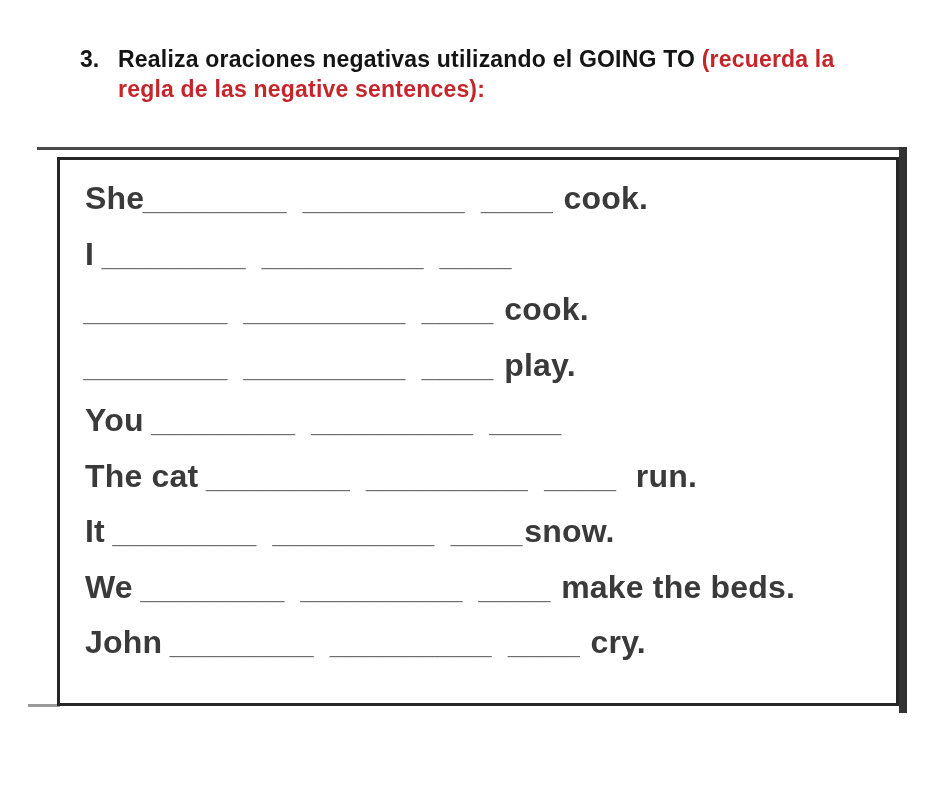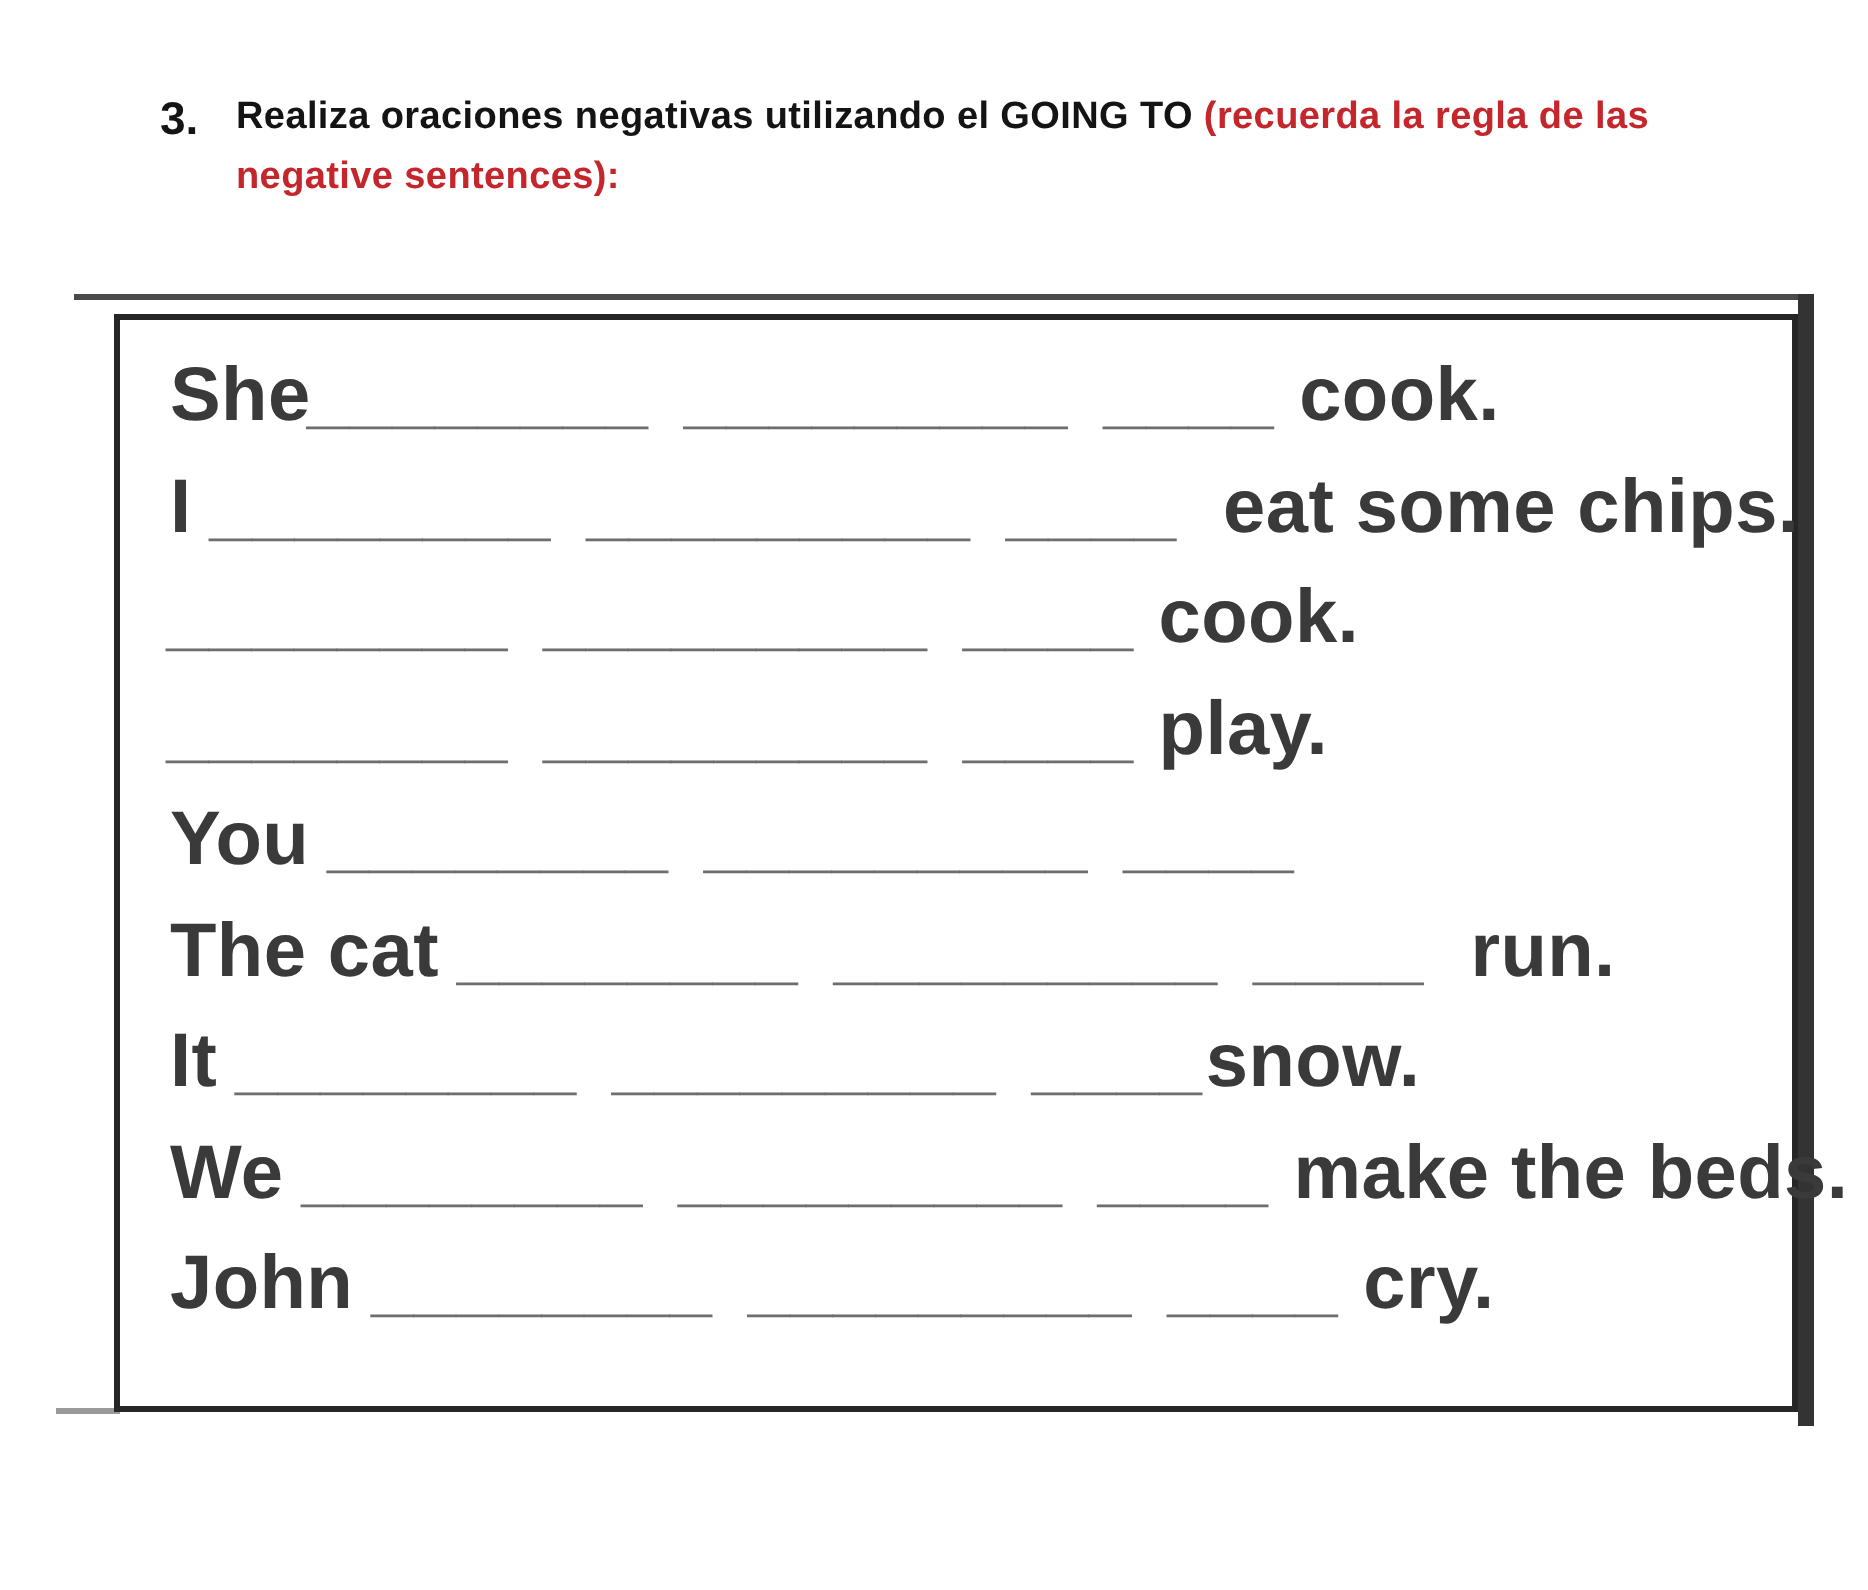--- a/index.html
+++ b/index.html
@@ -25,21 +25,21 @@
     font-weight: 700;
     line-height: 30px;
     color: var(--heading-black, #141414);
     width: 26px;
     flex: 0 0 auto;
     margin-right: 12px;
   }
   .heading-text {
     margin: 0;
     width: 740px;
-    font-size: 19px;
+    font-size: 23px;
     font-weight: 700;
     line-height: 30px;
     color: var(--heading-black, #141414);
     letter-spacing: 0.2px;
   }
   .heading-text .red { color: var(--heading-red, #c4262b); }
 
   
   .shadow-top {
     position: absolute;
@@ -70,21 +70,21 @@
     background: #ffffff;
   }
   .lines {
     padding: 11px 0 0 25px;
   }
   .line {
     height: 55.5px;
     display: flex;
     align-items: center;
     white-space: pre;
-    font-size: 38px;
+    font-size: 32px;
     font-weight: 700;
     color: var(--box-text, #3a3a3a);
     letter-spacing: 0.2px;
   }
   .seg-word { color: var(--box-text, #3a3a3a); white-space: pre; }
   .seg-blank {
     color: var(--blank-color, #6e6e6e);
     white-space: pre;
     word-spacing: 7px;
     font-style: italic;
@@ -100,21 +100,21 @@
     <p class="heading-text"><span class="black">Realiza oraciones negativas utilizando el GOING TO </span><span class="red">(recuerda la regla de las negative sentences):</span></p>
   </div>
 
   <div class="shadow-top"></div>
   <div class="shadow-right"></div>
   <div class="scan-stub"></div>
 
   <div class="exercise-box">
     <div class="lines">
         <div class="line"><span class="seg-word">She</span><span class="seg-blank">________ _________ ____</span><span class="seg-word"> cook.</span></div>
-        <div class="line"><span class="seg-word">I </span><span class="seg-blank">________ _________ ____</span><span class="seg-word">  eat some chips.</span></div>
+        <div class="line"><span class="seg-word">I </span><span class="seg-blank">________ _________ ____</span></div>
         <div class="line"><span class="seg-blank">________ _________ ____</span><span class="seg-word"> cook.</span></div>
         <div class="line"><span class="seg-blank">________ _________ ____</span><span class="seg-word"> play.</span></div>
         <div class="line"><span class="seg-word">You </span><span class="seg-blank">________ _________ ____</span></div>
         <div class="line"><span class="seg-word">The cat </span><span class="seg-blank">________ _________ ____</span><span class="seg-word">  run.</span></div>
         <div class="line"><span class="seg-word">It </span><span class="seg-blank">________ _________ ____</span><span class="seg-word">snow.</span></div>
         <div class="line"><span class="seg-word">We </span><span class="seg-blank">________ _________ ____</span><span class="seg-word"> make the beds.</span></div>
         <div class="line"><span class="seg-word">John </span><span class="seg-blank">________ _________ ____</span><span class="seg-word"> cry.</span></div>
       </div>
   </div>
 

